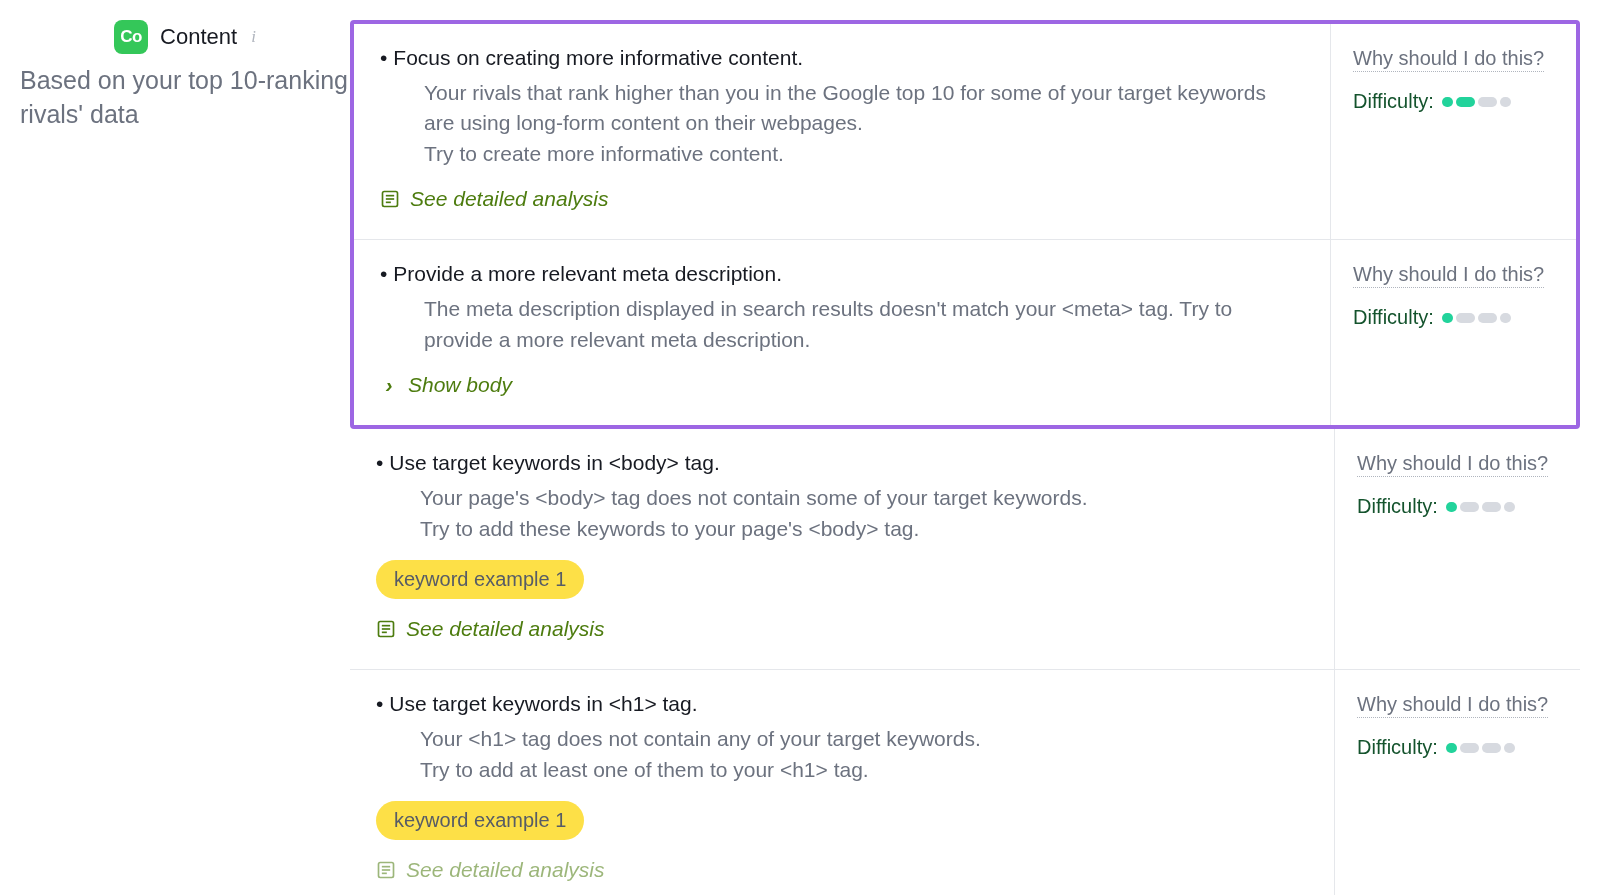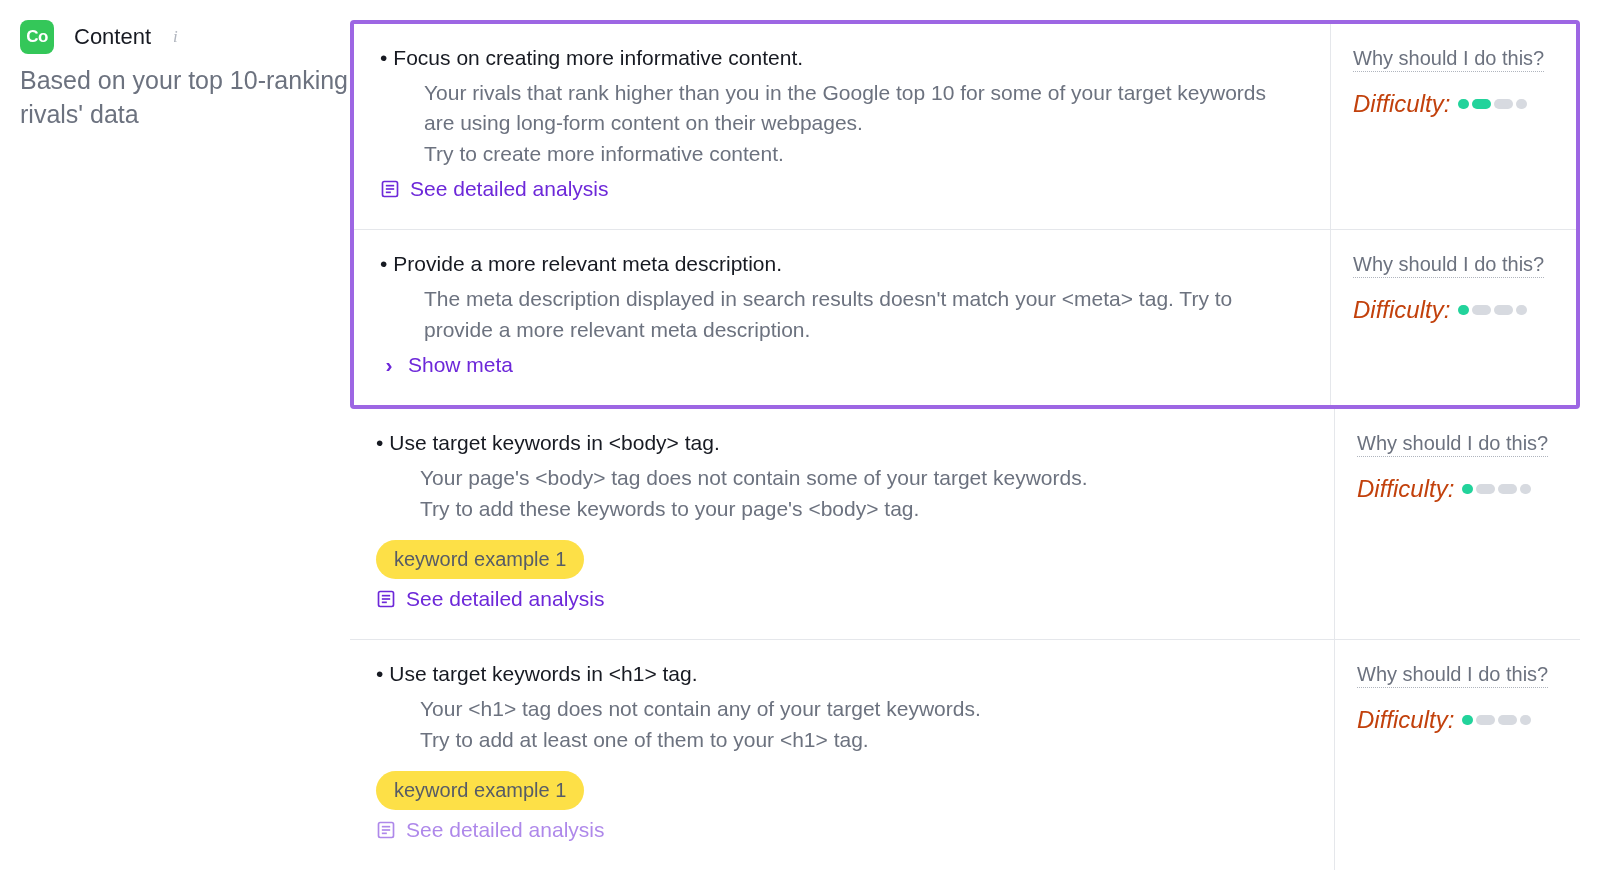--- a/index.html
+++ b/index.html
@@ -14,22 +14,23 @@
     display: flex;
     padding: 20px;
   }
   .sidebar {
     width: 330px;
     flex-shrink: 0;
   }
   .side-header {
     display: flex;
     align-items: center;
-    gap: 20px;
+    gap: 12px;
     margin-bottom: 10px;
+    justify-content: center;
   }
   .co-badge {
     width: 34px;
     height: 34px;
     border-radius: 8px;
     background: #34c759;
     color: #fff;
     display: flex;
     align-items: center;
     justify-content: center;
@@ -106,24 +107,25 @@
     background: #fde047;
     color: #575c66;
     border-radius: 999px;
     padding: 8px 18px;
     font-size: 20px;
   }
   .action-link {
     display: flex;
     align-items: center;
     gap: 10px;
-    margin-top: 8px;
-    color: #6d28d9;
+    margin-top: 18px;
+    color: #4d7c0f;
     font-size: 21px;
     cursor: pointer;
+    font-style: italic;
   }
   .action-link.faded {
     opacity: 0.55;
   }
   .analysis-icon svg {
     width: 20px;
     height: 20px;
     display: block;
   }
   .chevron {
@@ -140,23 +142,22 @@
     padding-bottom: 1px;
     cursor: pointer;
     margin-bottom: 18px;
   }
   .diff-row {
     display: flex;
     align-items: center;
     gap: 8px;
   }
   .diff-label {
-    font-size: 24px;
-    color: #c2410c;
-    font-style: italic;
+    font-size: 20px;
+    color: #14532d;
   }
   .segments {
     display: flex;
     gap: 3px;
   }
   .seg {
     width: 19px;
     height: 10px;
     border-radius: 5px;
     background: #d7dae0;
@@ -210,21 +211,21 @@
       </div>
     </div>
   </div>
         <div class="row">
     <div class="content-col">
       <div class="item-title"><span class="bullet">•</span>Provide a more relevant meta description.</div>
       <div class="item-desc">The meta description displayed in search results doesn't match your &lt;meta&gt; tag. Try to provide a more relevant meta description.</div>
 
       <div class="action-link">
       <span class="chevron">›</span>
-      <span>Show meta</span>
+      <span>Show body</span>
     </div>
     </div>
     <div class="meta-col">
       <span class="why-link">Why should I do this?</span>
       <div class="diff-row">
         <span class="diff-label">Difficulty:</span>
         <span class="segments">
                 <span class="seg on"></span>
                 <span class="seg"></span>
                 <span class="seg"></span>

